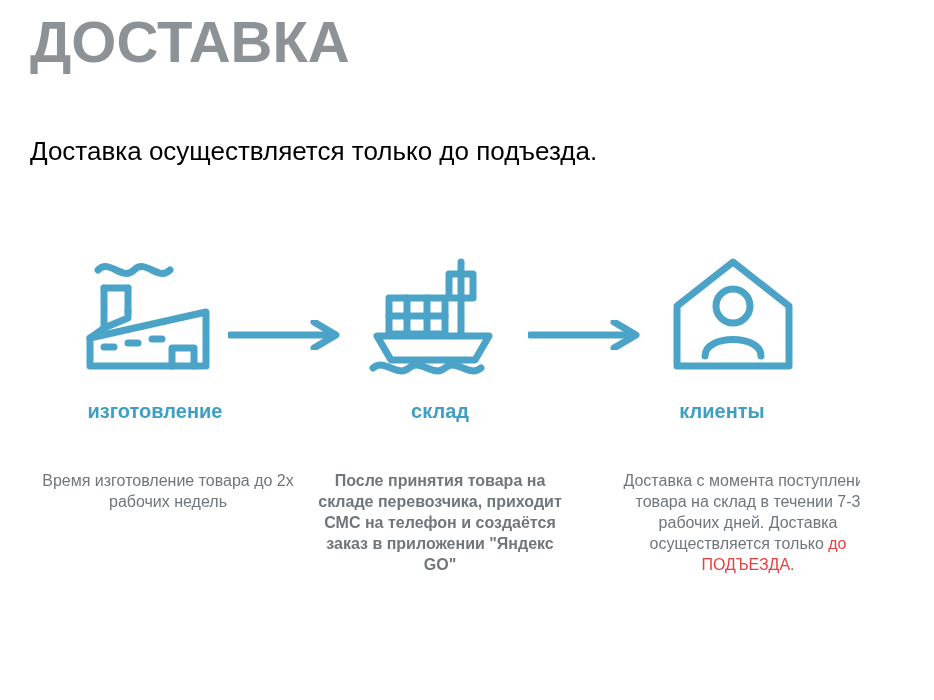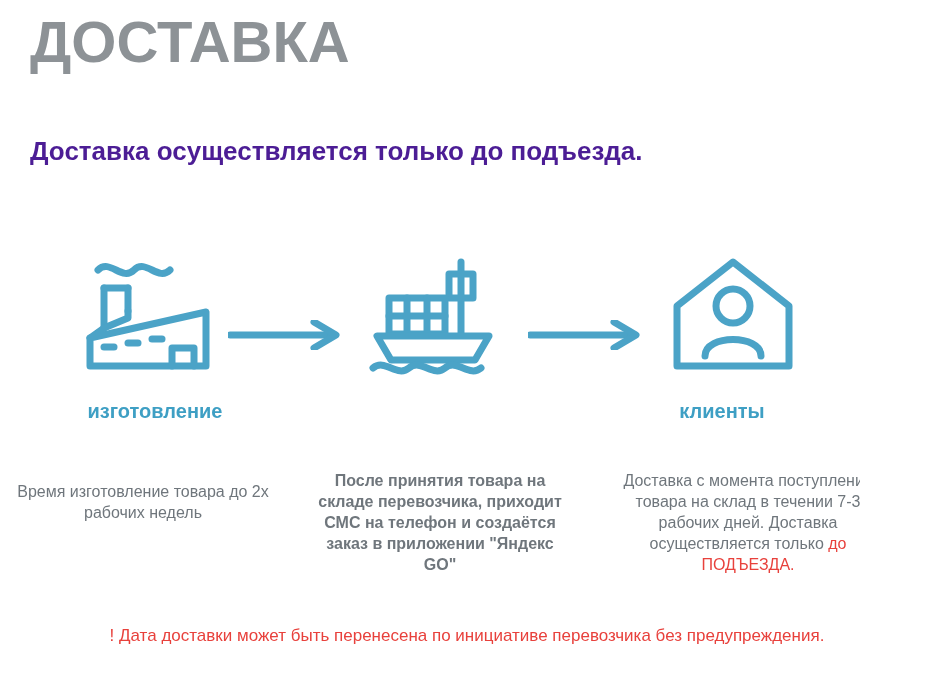--- a/index.html
+++ b/index.html
@@ -26,23 +26,23 @@
     color: #8d9296;
     letter-spacing: 0px;
     line-height: 1.05;
   }
   .subtitle {
     position: absolute;
     left: 30px;
     top: 134px;
     width: 620px;
     font-size: 26px;
-    color: #4c1d95;
+    color: #000000;
     line-height: 1.35;
-    font-weight: bold;
+    font-weight: normal;
   }
 
   .flow {
     position: absolute;
     left: 0;
     top: 245px;
     width: 934px;
     height: 160px;
   }
 
@@ -93,21 +93,21 @@
     width: 934px;
   }
   .desc {
     position: absolute;
     text-align: center;
     font-size: 16px;
     color: #6f767c;
     line-height: 1.32;
     width: 260px;
   }
-  .desc-1 { left: 13px; margin-top: 11px; }
+  .desc-1 { left: 38px; }
   .desc-2 { left: 310px; font-weight: bold; }
   .desc-3 { left: 618px; }
   .desc .hl { color: #e8413c; }
 
   .footnote {
     position: absolute;
     left: 0;
     top: 625px;
     width: 934px;
     text-align: center;
@@ -180,24 +180,24 @@
           <circle cx="68" cy="58" r="17"></circle>
           <path d="M40 108 C40 86, 96 86, 96 108"></path>
         </svg>
       </span>
     </div>
 
   </div>
 
   <div class="labels">
     <div class="label label-1">изготовление</div>
+    <div class="label label-2">склад</div>
     <div class="label label-3">клиенты</div>
   </div>
 
   <div class="descs">
     <div class="desc desc-1">Время изготовление товара до 2х рабочих недель</div>
     <div class="desc desc-2">После принятия товара на складе перевозчика, приходит СМС на телефон и создаётся заказ в приложении "Яндекс GO"</div>
     <div class="desc desc-3"><span>Доставка с момента поступления товара на склад в течении 7-3 рабочих дней. Доставка осуществляется только </span><span class="hl">до ПОДЪЕЗДА.</span></div>
   </div>
 
-  <div class="footnote">! Дата доставки может быть перенесена по инициативе перевозчика без предупреждения.</div>
 
 </div>
 
 </body></html>

